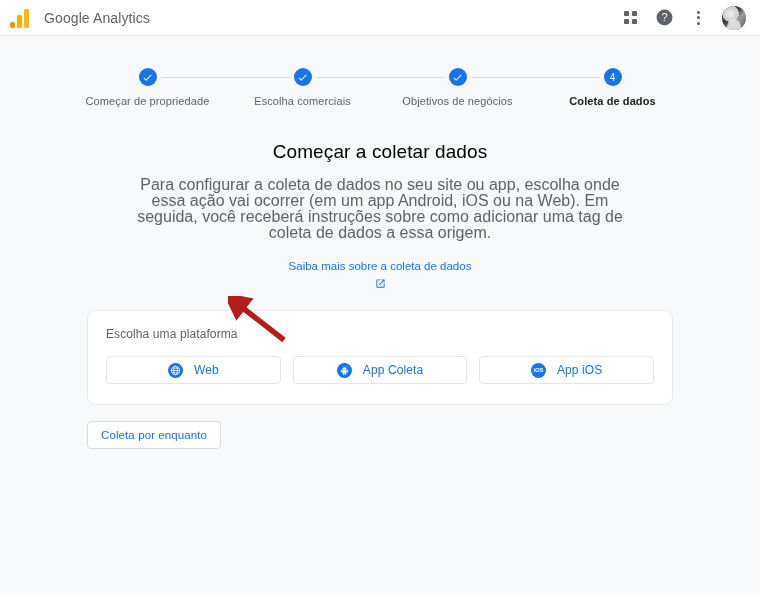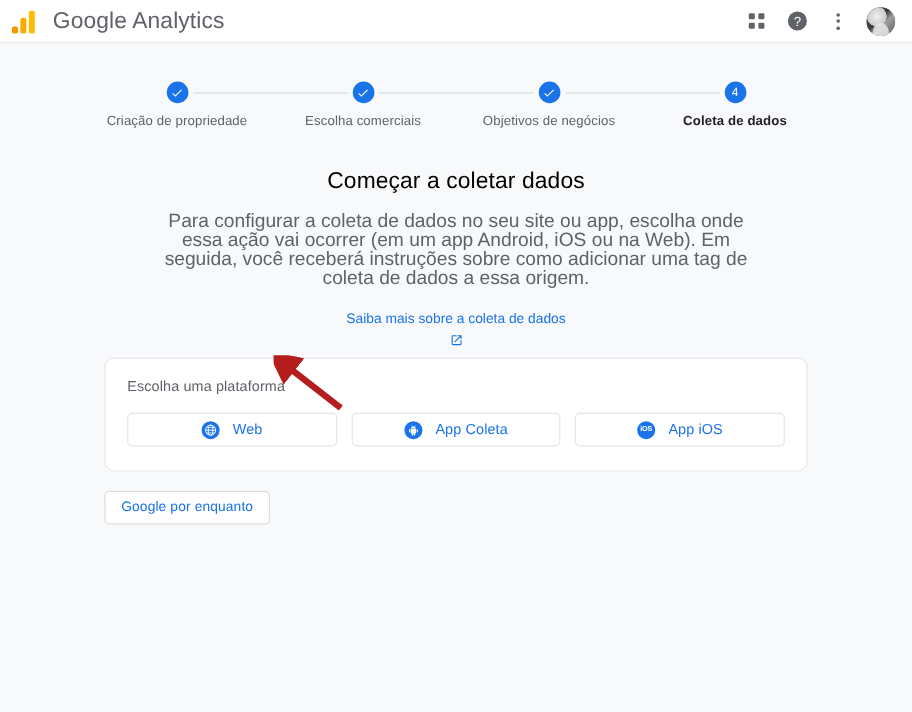--- a/index.html
+++ b/index.html
@@ -40,21 +40,21 @@
   .ga-logo i {
     position: absolute;
     bottom: 0;
     display: block;
     border-radius: 1.5px;
   }
   .ga-bar1 { left: 0;    width: 5px;  height: 6px;  background: #f29900; border-radius: 2px; }
   .ga-bar2 { left: 7px;  width: 5px;  height: 13px; background: #f9ab00; }
   .ga-bar3 { left: 14px; width: 5px;  height: 19px; background: #fbbc04; }
   .brand-title {
-    font-size: 19px;
+    font-size: 14px;
     color: #5f6368;
     letter-spacing: .1px;
     white-space: nowrap;
   }
   .header-spacer { flex: 1 1 auto; }
   .header-actions {
     display: flex;
     align-items: center;
     gap: 14px;
   }
@@ -202,21 +202,21 @@
     display: inline-flex;
     align-items: center;
     gap: 6px;
     cursor: pointer;
     flex-direction: column;
   }
   .ext-icon { display: inline-flex; }
 
   
   .platform-card {
-    margin-top: 9px;
+    margin-top: 21px;
     background: #ffffff;
     border: 1px solid #e6e8eb;
     border-radius: 8px;
     padding: 16px 18px 20px 18px;
     box-sizing: border-box;
   }
   .card-label {
     font-size: 12px;
     color: #5f6368;
     margin-bottom: 15px;
@@ -329,21 +329,21 @@
 
   <div class="stepper">
 
     <div class="step">
       <span class="step-line"></span>
       <span class="step-circle">
         <svg width="11" height="11" viewBox="0 0 24 24" aria-hidden="true">
           <path d="M9 16.2 4.8 12l-1.4 1.4L9 19 21 7l-1.4-1.4z" fill="#ffffff"></path>
         </svg>
       </span>
-      <span class="step-label">Criação de propriedade</span>
+      <span class="step-label">Começar de propriedade</span>
     </div>
 
     <div class="step">
       <span class="step-line"></span>
       <span class="step-circle">
         <svg width="11" height="11" viewBox="0 0 24 24" aria-hidden="true">
           <path d="M9 16.2 4.8 12l-1.4 1.4L9 19 21 7l-1.4-1.4z" fill="#ffffff"></path>
         </svg>
       </span>
       <span class="step-label">Escolha comerciais</span>
@@ -422,21 +422,21 @@
           <span class="plat-icon">
             <span class="ios-text">iOS</span>
           </span>
           <span class="platform-name">App iOS</span>
         </div>
 
       </div>
     </div>
 
     <div class="skip-row">
-      <button class="skip-btn">Google por enquanto</button>
+      <button class="skip-btn">Coleta por enquanto</button>
     </div>
 
   </div>
 </div>
 
 <svg class="annotation-arrow" width="62" height="50" viewBox="0 0 62 50" aria-hidden="true">
   <defs>
     <marker id="arrowhead" markerWidth="5.2" markerHeight="5.2" refX="1.4" refY="2.6" orient="auto">
       <path d="M0,0 L5.2,2.6 L0,5.2 Z" fill="#b51c1c"></path>
     </marker>

